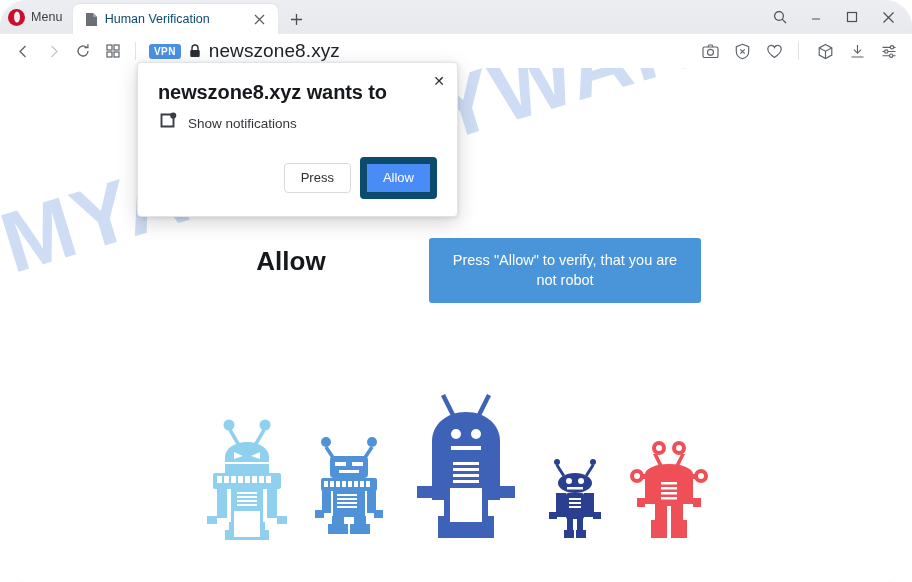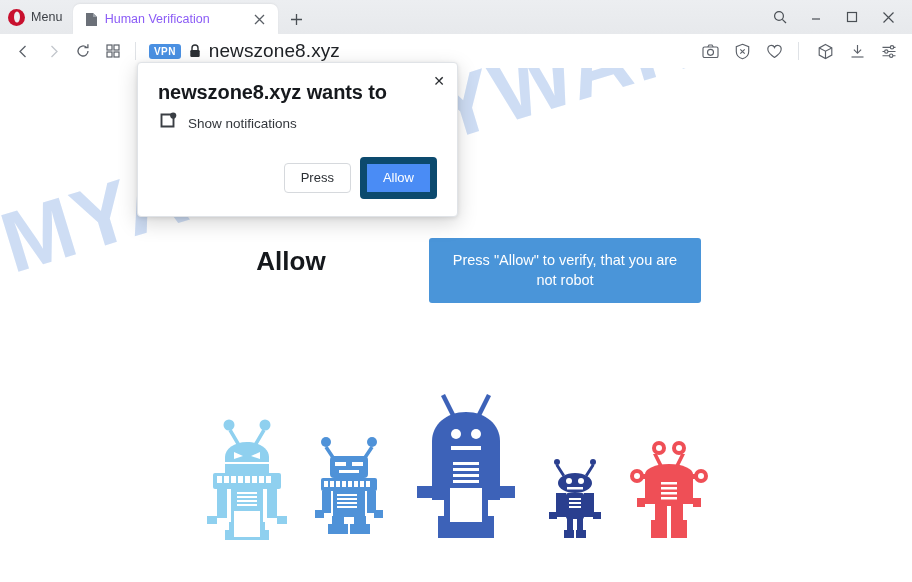--- a/index.html
+++ b/index.html
@@ -7,20 +7,21 @@
     width: 912px; height: 582px;
     overflow: hidden;
     font-family: "Liberation Sans", sans-serif;
     background: #ffffff;
   }
   #app {
     position: relative;
     width: 912px; height: 582px;
     background: #f1f3f5;
     overflow: hidden;
+    border-radius: 27px;
   }
 
   
   .tabstrip {
     position: absolute; left: 0; top: 0;
     width: 912px; height: 34px;
     background: linear-gradient(180deg,#eceef1 0%, #e7e9ec 100%);
     display: flex; align-items: flex-end;
   }
   .menu-btn {
@@ -51,21 +52,21 @@
     background: #ffffff;
     border-radius: 7px 7px 0 0;
     box-shadow: 0 -1px 2px rgba(0,0,0,.05);
   }
   .tab-favicon {
     width: 13px; height: 15px; flex: none;
     position: relative;
   }
   .tab-title {
     flex: 1;
-    font-size: 12.5px; color: #8b5cf6;
+    font-size: 12.5px; color: #0c4a6e;
     white-space: nowrap; overflow: hidden; text-overflow: ellipsis;
   }
   .tab-close, .newtab {
     width: 20px; height: 20px; flex: none;
     display: flex; align-items: center; justify-content: center;
     color: #5a5f66;
   }
   .newtab { margin: 0 0 5px 9px; }
   .win-controls {
     margin-left: auto;

